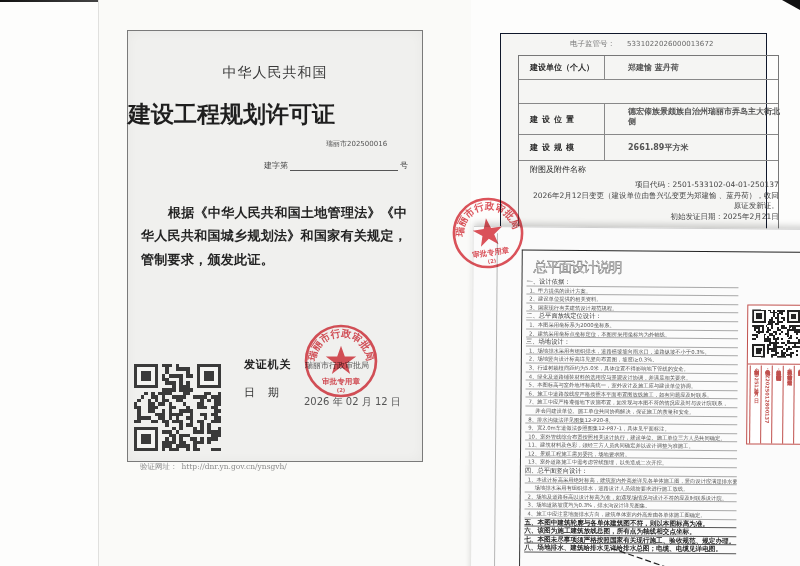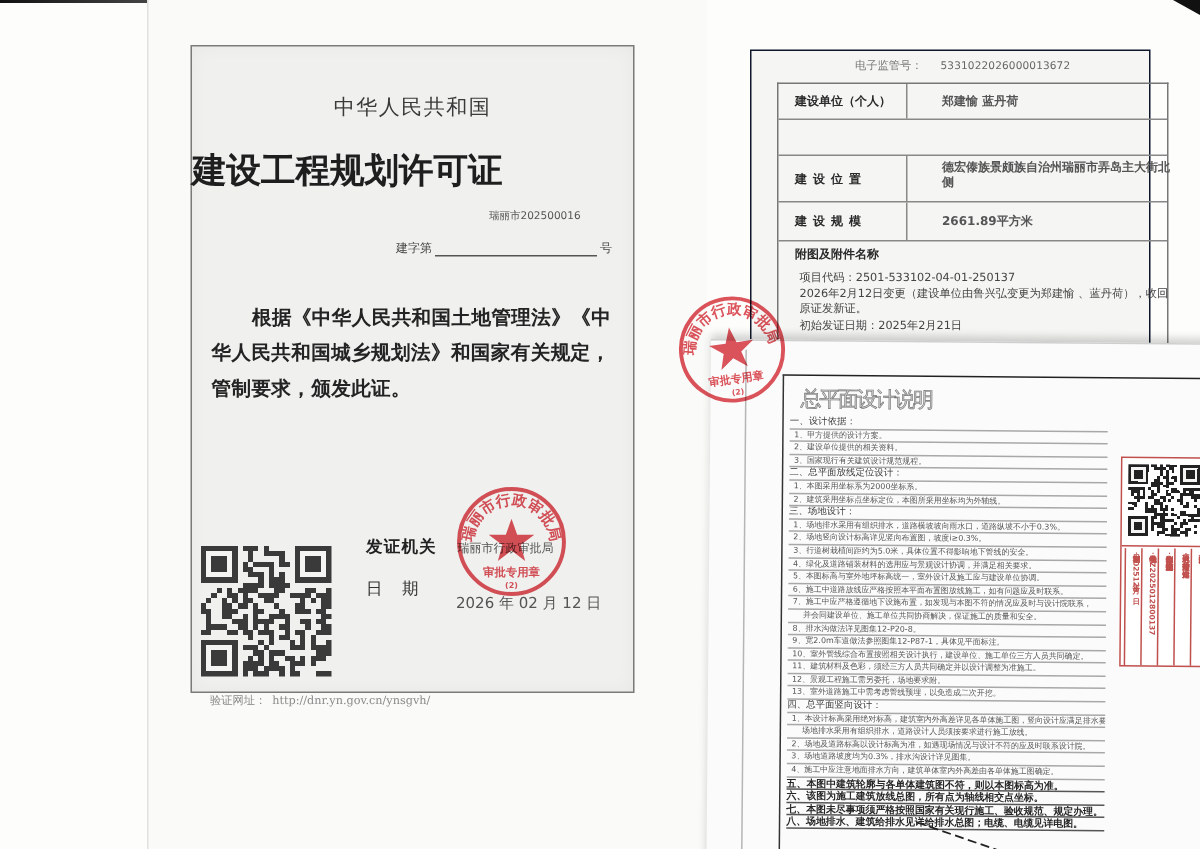--- a/index.html
+++ b/index.html
@@ -51,22 +51,22 @@
   .tbl { left: 17px; top: 21px; width: 261px; height: 180px; border: 1px solid #777; border-bottom: none; box-sizing: border-box; }
   .row { position: absolute; left: 0; width: 100%; border-bottom: 1px solid #888; box-sizing: border-box; }
   .row .lab { position: absolute; left: 0; top: 0; bottom: 0; width: 86px; border-right: 1px solid #888; display: flex; align-items: center; padding-left: 11px; box-sizing: border-box; font-size: 8px; font-weight: bold; color: #2a2a2a; white-space: nowrap; }
   .row .lab.spaced { letter-spacing: 4px; }
   .row .val { position: absolute; left: 109px; top: 0; bottom: 0; display: flex; align-items: center; font-size: 8px; color: #555; white-space: nowrap; font-weight: bold; }
   .row .val.wrap { white-space: normal; width: 153px; line-height: 10px; align-items: flex-start; padding-top: 3px; }
   .r1 { top: 0; height: 24px; }
   .r2 { top: 24px; height: 24px; }
   .r3 { top: 48px; height: 31px; }
   .r4 { top: 79px; height: 26px; }
-  .att-title { left: 11px; top: 108px; font-size: 8px; font-weight: bold; color: #2a2a2a; }
-  .att-lines { left: 14px; top: 124px; }
+  .att-title { left: 11px; top: 108px; font-size: 8px; font-weight: normal; color: #2a2a2a; }
+  .att-lines { left: 14px; top: 124px; text-align: right; }
   .att-lines div { font-size: 7.5px; line-height: 10.5px; color: #444; white-space: nowrap; }
 
   
   .notes {
     left: 474px; top: 226px; width: 340px; height: 350px;
     background: #fbfbfb; transform: rotate(0.5deg); transform-origin: 0 0;
     box-shadow: 0 -3px 6px rgba(0,0,0,0.18); border-top: 1px solid #cfcfcf;
   }
   .margin-line { left: 23px; top: 6px; width: 0; height: 350px; border-left: 1px solid #b5b5b5; }
   .frame { left: 48px; top: 22px; width: 300px; height: 340px; border-top: 1.5px solid #222; border-left: 1.5px solid #333; box-sizing: border-box; }

